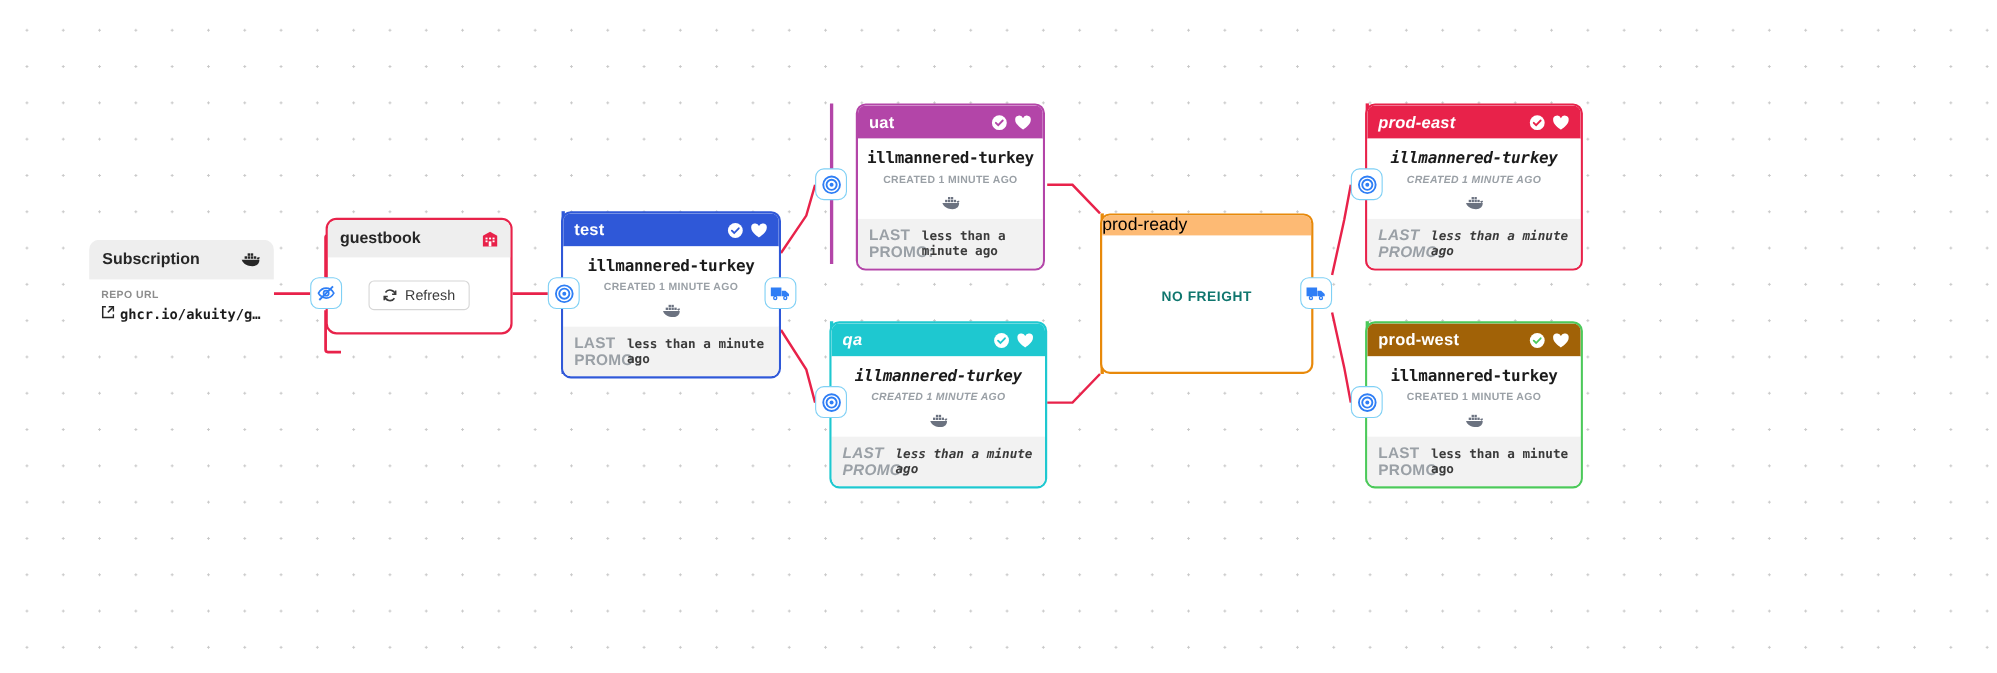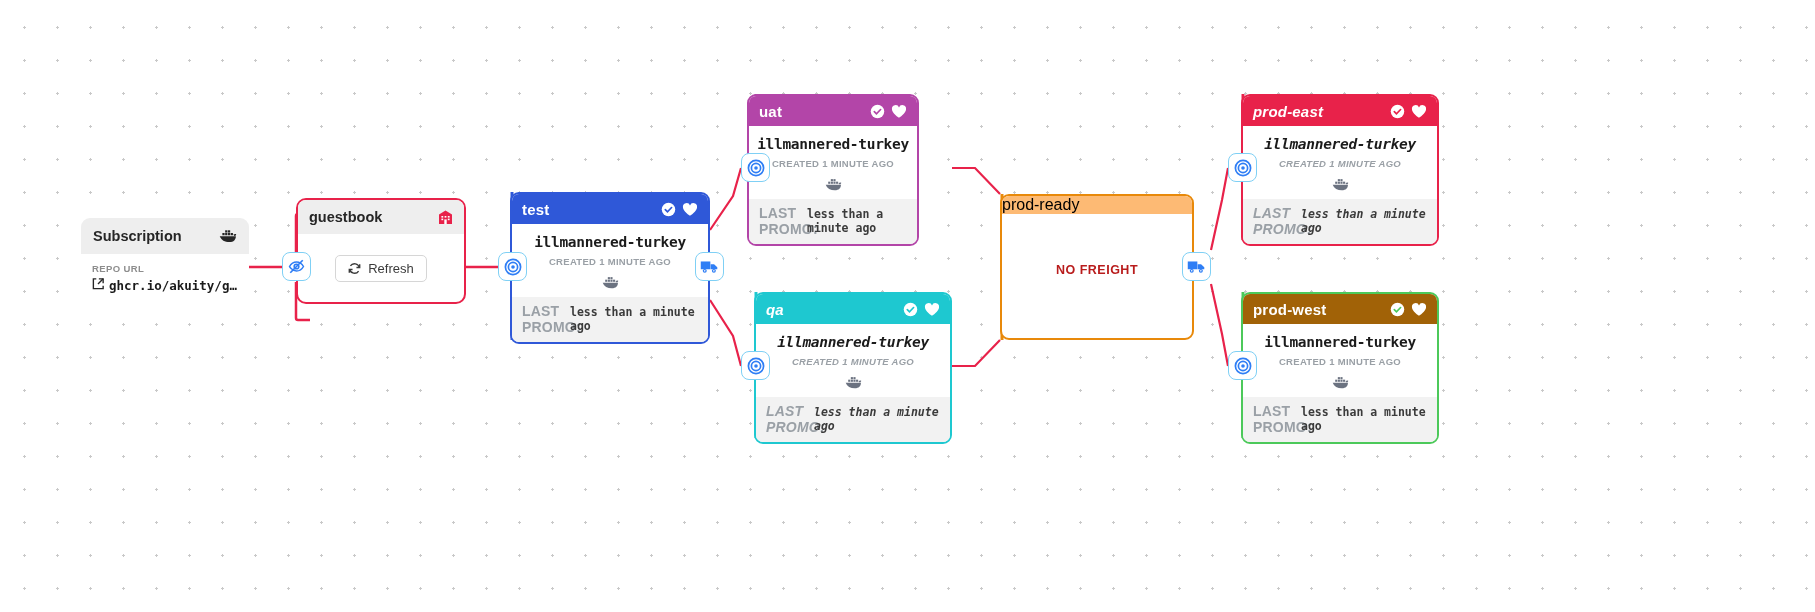--- a/index.html
+++ b/index.html
@@ -148,21 +148,21 @@
     border: 2px solid #e8890a;
     border-radius: 9px;
     overflow: hidden;
     background: #ffffff;
     z-index: 3;
   }
   #stage-prod-ready .hdr { background: #fdba74; }
   #stage-prod-ready .empty {
     height: 112px;
     display: flex; align-items: center; justify-content: center;
-    font-size: 12.5px; font-weight: bold; color: #b91c1c; letter-spacing: .5px;
+    font-size: 12.5px; font-weight: bold; color: #0f766e; letter-spacing: .5px;
   }
 
   
   .pill {
     position: absolute;
     width: 29px; height: 29px;
     border-radius: 8px;
     background: #ffffff;
     border: 1.5px solid #7fd0f5;
     display: flex; align-items: center; justify-content: center;
@@ -320,21 +320,21 @@
       </g>
     </svg>
             </span>
           </div>
         </div>
         <div class="footer">
           <span class="lbl">LAST PROMO:</span>
           <span class="val">less than a minute ago</span>
         </div>
       </div>
-      <div class="node" style="left: 747px; top: 94px; width: 172px; border: 2px solid rgb(179, 69, 168);">
+      <div class="node" style="left: 778px; top: 94px; width: 172px; border: 2px solid rgb(179, 69, 168);">
         <div class="hdr" style="background:#b345a8">
           <span>uat</span>
           <span class="hdr-icons">
             <span style="color:#b345a8">
               <svg width="15" height="15" viewBox="0 0 16 16">
       <circle cx="8" cy="8" r="7.2" fill="#ffffff"></circle>
       <path d="M4.6 8.2l2.3 2.3 4.4-4.6" stroke="currentColor" stroke-width="1.8" fill="none" stroke-linecap="round"></path>
     </svg>
             </span>
             <span>

